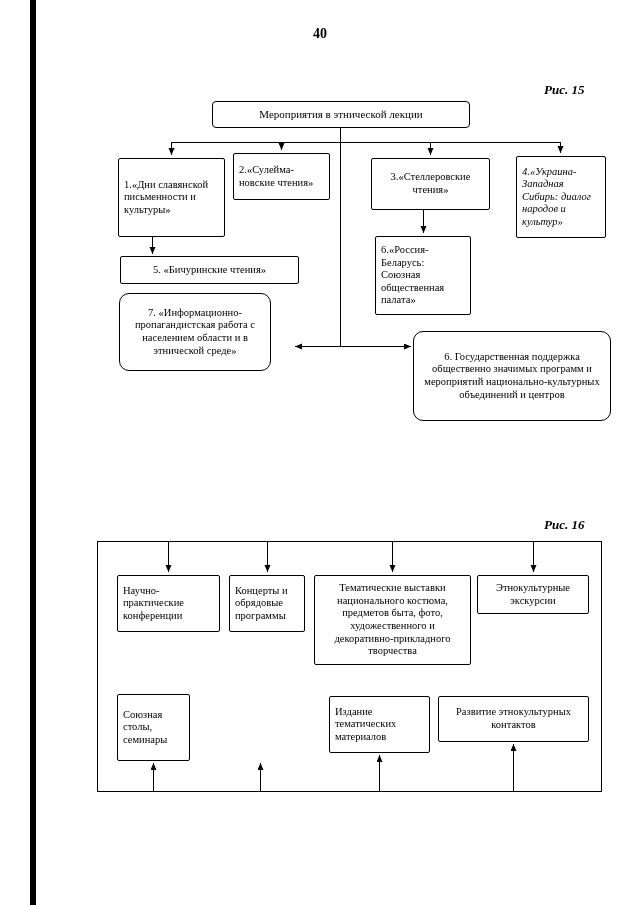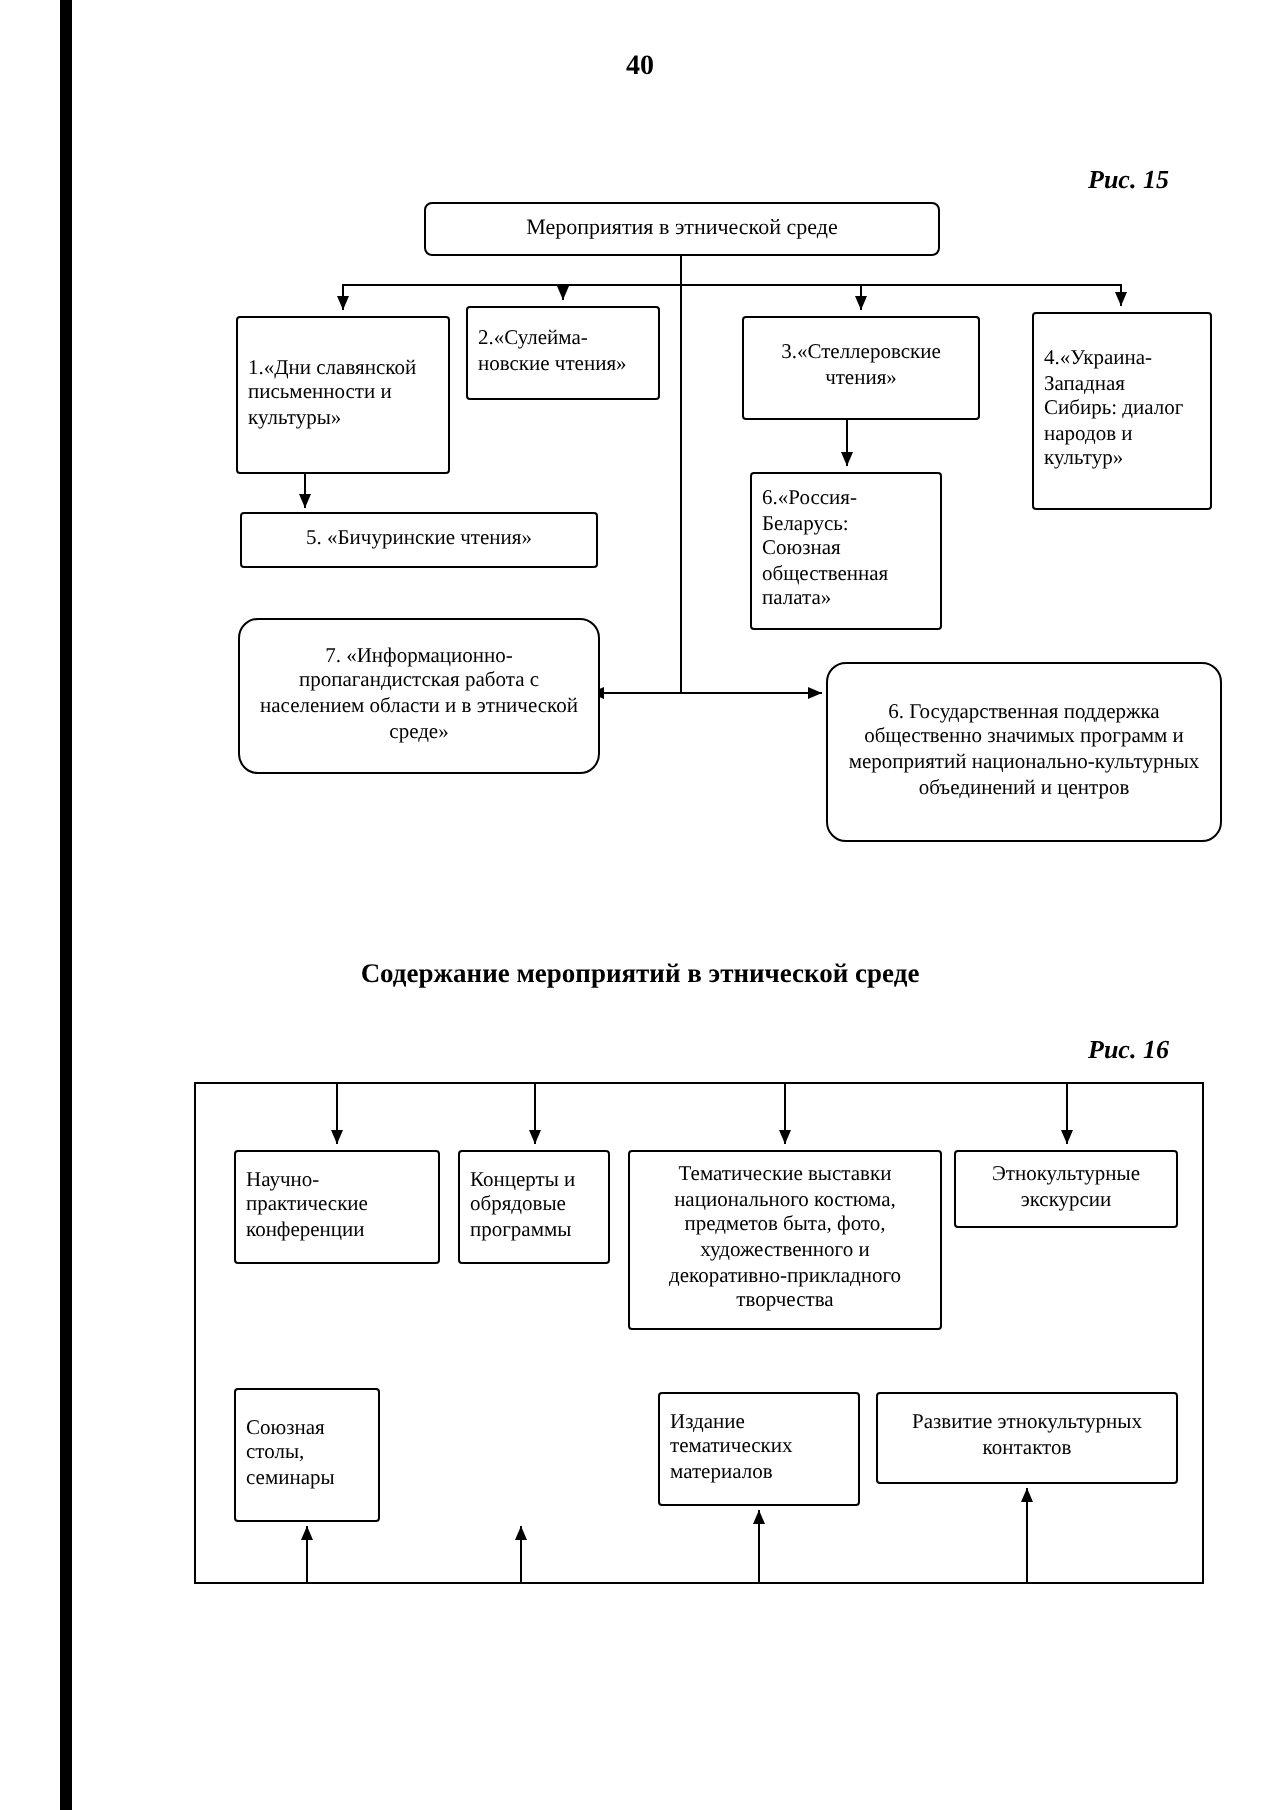--- a/index.html
+++ b/index.html
@@ -61,39 +61,38 @@
       <line x1="267.5" y1="542" x2="267.5" y2="572" marker-end="url(#ah)"></line>
       <line x1="392.5" y1="542" x2="392.5" y2="572" marker-end="url(#ah)"></line>
       <line x1="533.5" y1="542" x2="533.5" y2="572" marker-end="url(#ah)"></line>
       <line x1="153.5" y1="791" x2="153.5" y2="763" marker-end="url(#ah)"></line>
       <line x1="260.5" y1="791" x2="260.5" y2="763" marker-end="url(#ah)"></line>
       <line x1="379.5" y1="791" x2="379.5" y2="755" marker-end="url(#ah)"></line>
       <line x1="513.5" y1="791" x2="513.5" y2="744" marker-end="url(#ah)"></line>
     </g>
   </svg>
 
-  <div class="box root" style="left:212px; top:101px; width:258px; height:27px;">Мероприятия в этнической среде</div>
+  <div class="box root" style="left:212px; top:101px; width:258px; height:27px;">Мероприятия в этнической лекции</div>
 
   <div class="box left" style="left:118px; top:158px; width:107px; height:79px;">1.«Дни славянской письменности и культуры»</div>
 
   <div class="box left" style="left:233px; top:153px; width:97px; height:47px;">2.«Сулейма-новские чтения»</div>
 
   <div class="box" style="left:371px; top:158px; width:119px; height:52px;">3.«Стеллеровские чтения»</div>
 
-  <div class="box left" style="left:516px; top:156px; width:90px; height:99px;">4.«Украина-Западная Сибирь: диалог народов и культур»</div>
+  <div class="box left" style="left:516px; top:156px; width:90px; height:82px;font-style:italic;">4.«Украина-Западная Сибирь: диалог народов и культур»</div>
 
   <div class="box" style="left:120px; top:256px; width:179px; height:28px;">5. «Бичуринские чтения»</div>
 
   <div class="box left" style="left:375px; top:236px; width:96px; height:79px;">6.«Россия-Беларусь: Союзная общественная палата»</div>
 
-  <div class="box round" style="left:119px; top:309px; width:181px; height:78px;">7. «Информационно-пропагандистская работа с населением области и в этнической среде»</div>
+  <div class="box round" style="left:119px; top:293px; width:152px; height:78px;">7. «Информационно-пропагандистская работа с населением области и в этнической среде»</div>
 
   <div class="box round" style="left:413px; top:331px; width:198px; height:90px;">6. Государственная поддержка общественно значимых программ и мероприятий национально-культурных объединений и центров</div>
 
-  <div class="section-title">Содержание мероприятий в этнической среде</div>
 
   <div class="fig-caption" style="left:544px; top:517px;">Рис. 16</div>
 
   <div class="outer-box" style="left:97px; top:541px; width:505px; height:251px;"></div>
 
   <div class="box left" style="left:117px; top:575px; width:103px; height:57px;">Научно-практические конференции</div>
 
   <div class="box left" style="left:229px; top:575px; width:76px; height:57px;">Концерты и обрядовые программы</div>
 
   <div class="box" style="left:314px; top:575px; width:157px; height:90px;">Тематические выставки национального костюма, предметов быта, фото, художественного и декоративно-прикладного творчества</div>

